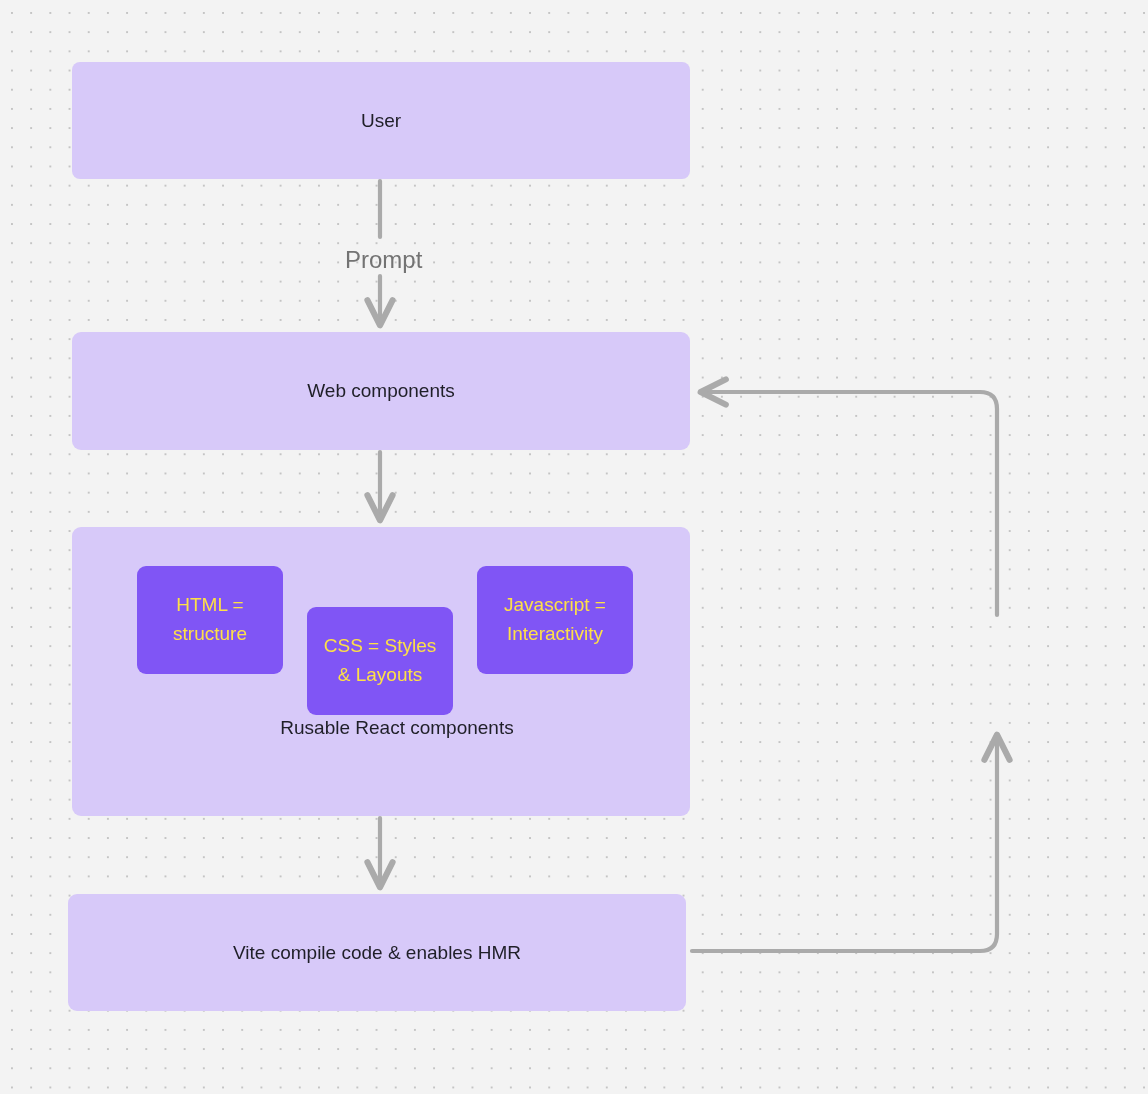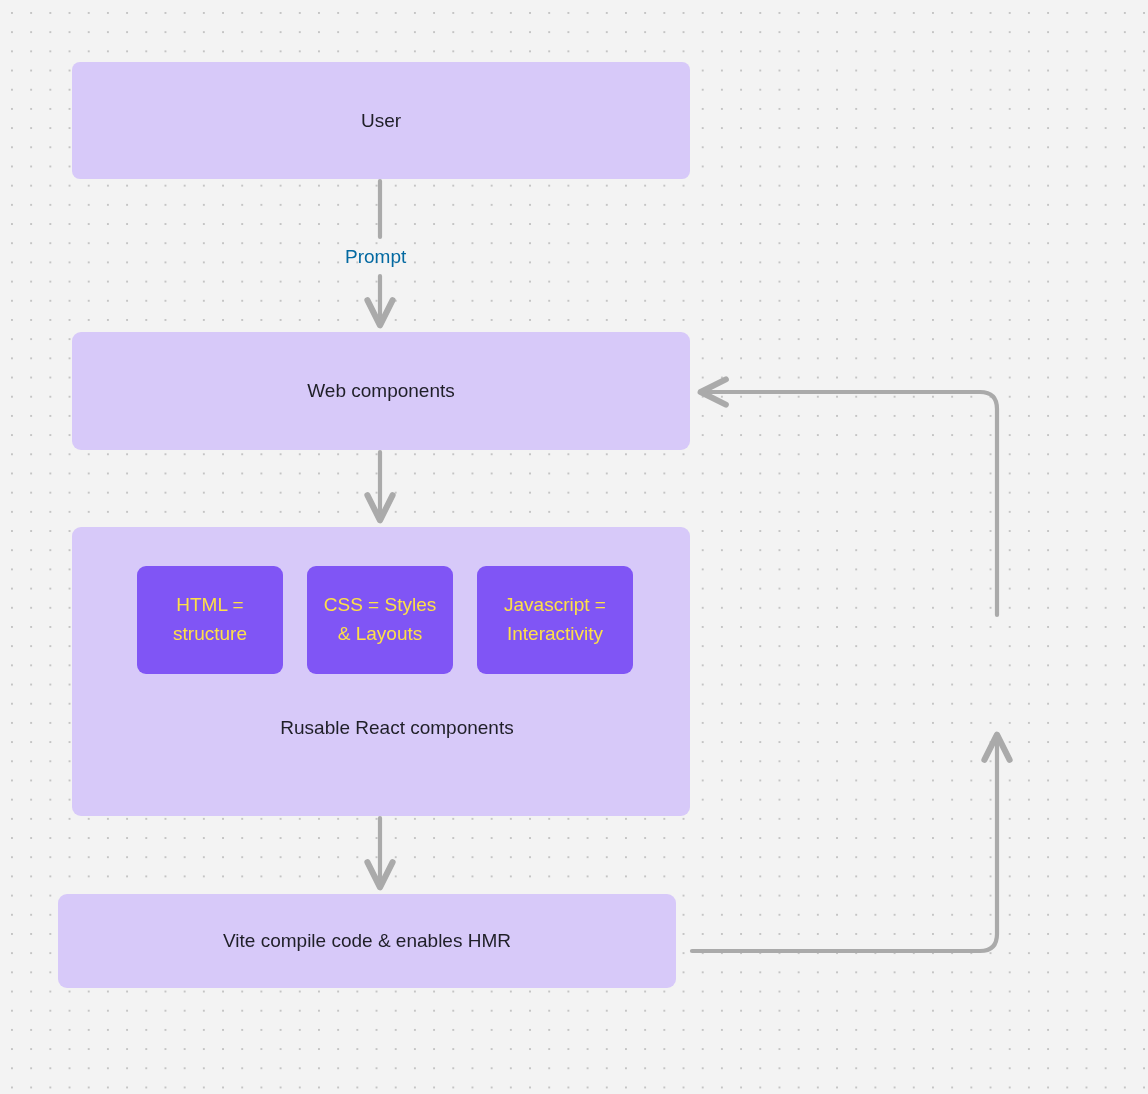--- a/index.html
+++ b/index.html
@@ -35,21 +35,21 @@
     font-size: 19px;
     line-height: 1.35;
     text-align: center;
   }
 
   
   #node-user        { left: 72px;  top: 62px;  width: 618px; height: 117px; border-radius: 8px; }
   #node-webapp      { left: 72px;  top: 332px; width: 618px; height: 118px; }
   #node-components  { left: 72px;  top: 527px; width: 618px; height: 289px;
                       align-items: flex-start; justify-content: flex-start; }
-  #node-vite        { left: 58px;  top: 894px; width: 618px; height: 94px; }
+  #node-vite        { left: 68px;  top: 894px; width: 618px; height: 117px; }
   #node-render      { left: 903px; top: 617px; width: 188px; height: 109px; }
 
   
   .inner-wrap {
     position: absolute;
     left: 0; top: 0;
     width: 100%; height: 100%;
   }
   .chip {
     position: absolute;
@@ -60,38 +60,38 @@
     color: #fde047;
     font-size: 19px;
     line-height: 1.52;
     display: flex;
     align-items: center;
     justify-content: center;
     text-align: center;
     padding: 0 6px;
   }
   #chip-html { left: 65px;  width: 146px; }
-  #chip-css  { left: 235px; width: 146px; }
+  #chip-css  { left: 235px; width: 146px; margin-top: 41px; }
   #chip-js   { left: 405px; width: 156px; }
 
   .group-caption {
     position: absolute;
     left: 16px;
     top: 188px;
     width: 100%;
     text-align: center;
     font-size: 19px;
     color: #1f1f28;
   }
 
   
   .edge-label {
     position: absolute;
-    font-size: 19px;
-    color: #0369a1;
+    font-size: 24px;
+    color: #737373;
     background: transparent;
     white-space: nowrap;
   }
   #label-prompt { left: 345px; top: 246px; }
 
   svg#edges {
     position: absolute;
     left: 0; top: 0;
     width: 1148px; height: 1094px;
     pointer-events: none;

